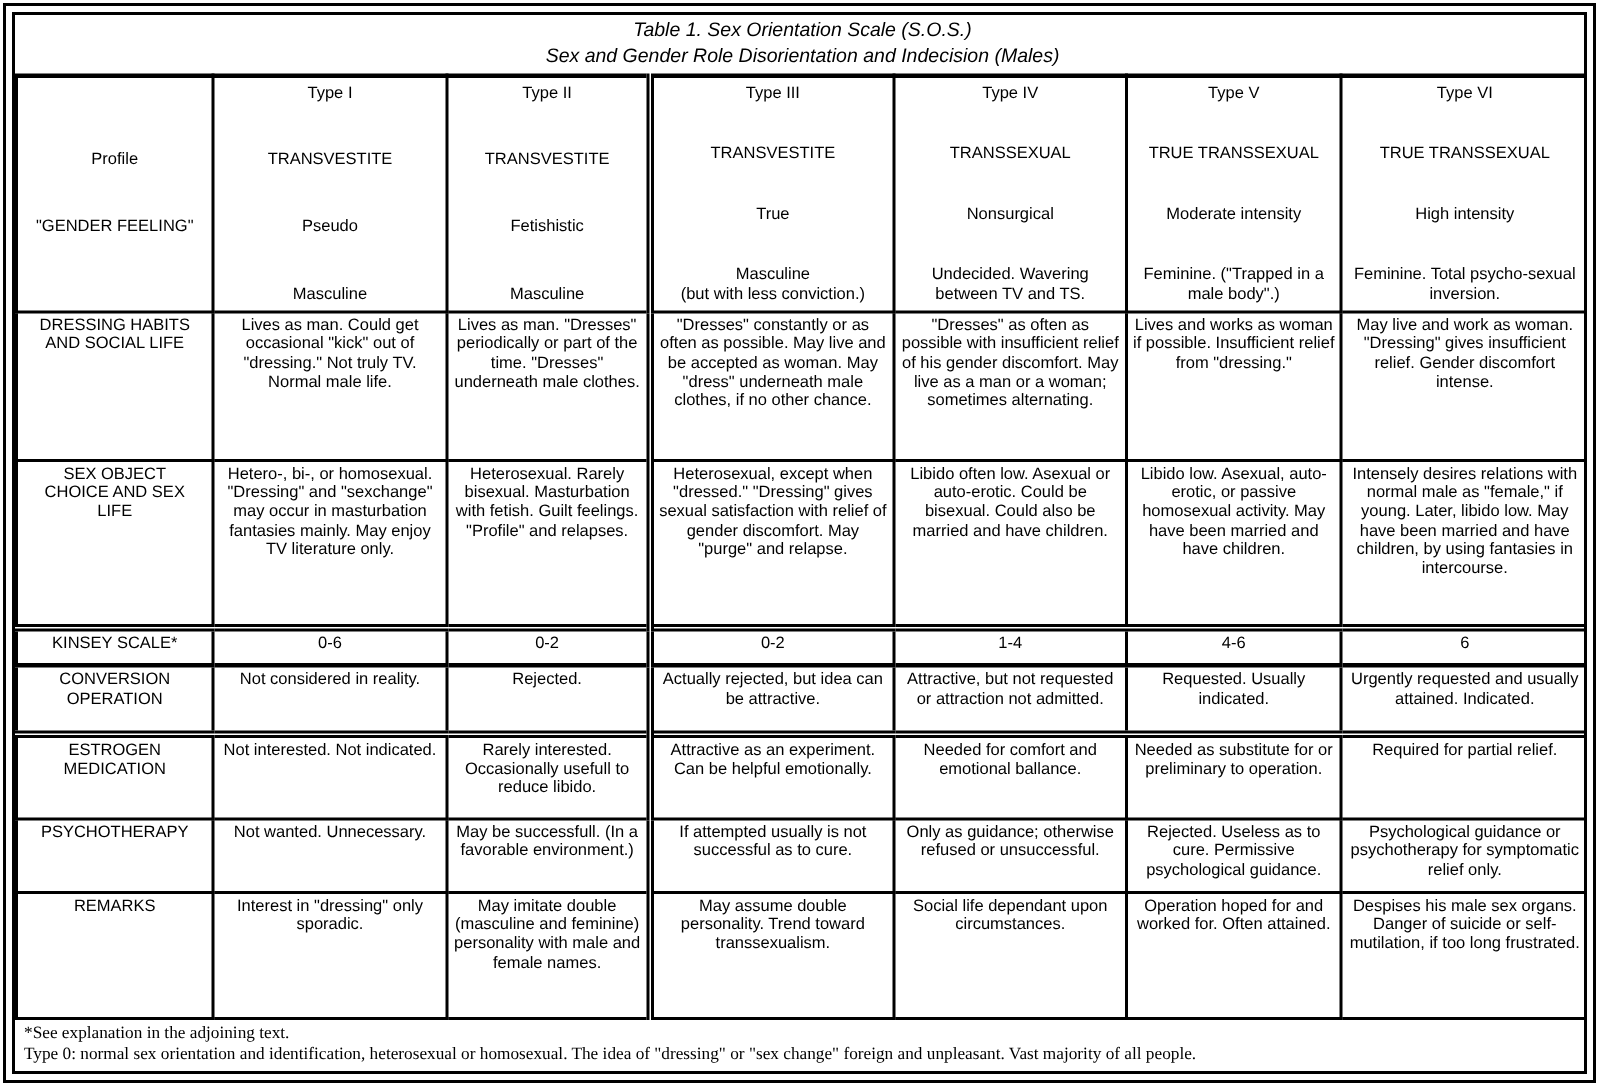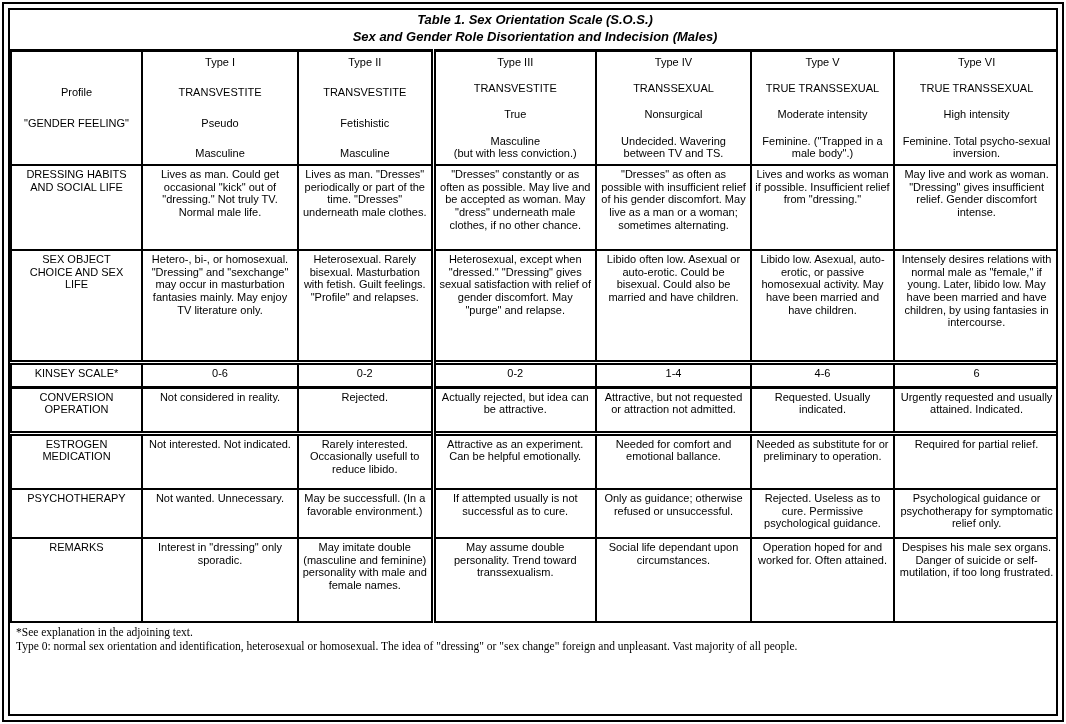--- a/index.html
+++ b/index.html
@@ -4,26 +4,26 @@
 <style>
   html,body{margin:0;padding:0;background:#fff;}
   .page{position:relative;width:1066px;height:724px;background:#fff;
         font-family:"Liberation Sans",sans-serif;color:#000;}
   .outer-frame{position:absolute;inset:2px;border:2px solid #000;}
   .inner-frame{position:absolute;inset:8px;border:2px solid #000;overflow:hidden;}
   table.sos{border-collapse:collapse;table-layout:fixed;width:100%;height:100%;}
   td{border:2px solid #000;vertical-align:top;text-align:center;
      font-size:11px;line-height:1.15;padding:2px 3px;overflow:hidden;}
   tr.title-row td{border:none;border-bottom:3px solid #000;vertical-align:middle;
-     font-size:13px;font-weight:bold;font-style:italic;padding:0 2px;}
+     font-size:13px;font-weight:normal;font-style:italic;padding:0 2px;}
   tr.title-row .t2{margin-top:2px;}
   tr.group-row td{border-bottom:3px solid #000;vertical-align:middle;padding:4px 2px;}
   tr.profile-row td{padding:4px 2px;}
   .vstack{display:flex;flex-direction:column;justify-content:space-between;
-     align-items:center;height:100%;}
+     align-items:center;height:100%;gap:28px;}
   .vstack > div{width:100%;}
   .pre{white-space:pre-line;}
   td.dbl{border-left:5px double #000;}
   tr.sep td{border-top:5px double #000;}
   tr.thick td{border-top:3px solid #000;}
   tr.foot-row td{text-align:left;vertical-align:top;padding:3px 5px;font-size:11.5px;
      border:none;border-top:2px solid #000;font-family:Liberation Serif, serif;}
   .footline{margin:0 0 1px 0;}
 </style>
 </head>
@@ -105,21 +105,21 @@
         <td>
           <div class="vstack">
             <div>Type VI</div>
             <div>TRUE TRANSSEXUAL</div>
             <div>High intensity</div>
             <div class="pre">Feminine. Total psycho-sexual inversion.</div>
           </div>
         </td>
       </tr>
 
-      <tr style="height:85px">
+      <tr style="height:99px">
         <td class="pre">DRESSING HABITS
 AND SOCIAL LIFE</td>
         <td>Lives as man. Could get occasional "kick" out of "dressing." Not truly TV. Normal male life.</td>
         <td>Lives as man. "Dresses" periodically or part of the time. "Dresses" underneath male clothes.</td>
         <td class="dbl">"Dresses" constantly or as often as possible. May live and be accepted as woman. May "dress" underneath male clothes, if no other chance.</td>
         <td>"Dresses" as often as possible with insufficient relief of his gender discomfort. May live as a man or a woman; sometimes alternating.</td>
         <td>Lives and works as woman if possible. Insufficient relief from "dressing."</td>
         <td>May live and work as woman. "Dressing" gives insufficient relief. Gender discomfort intense.</td>
       </tr>
 

